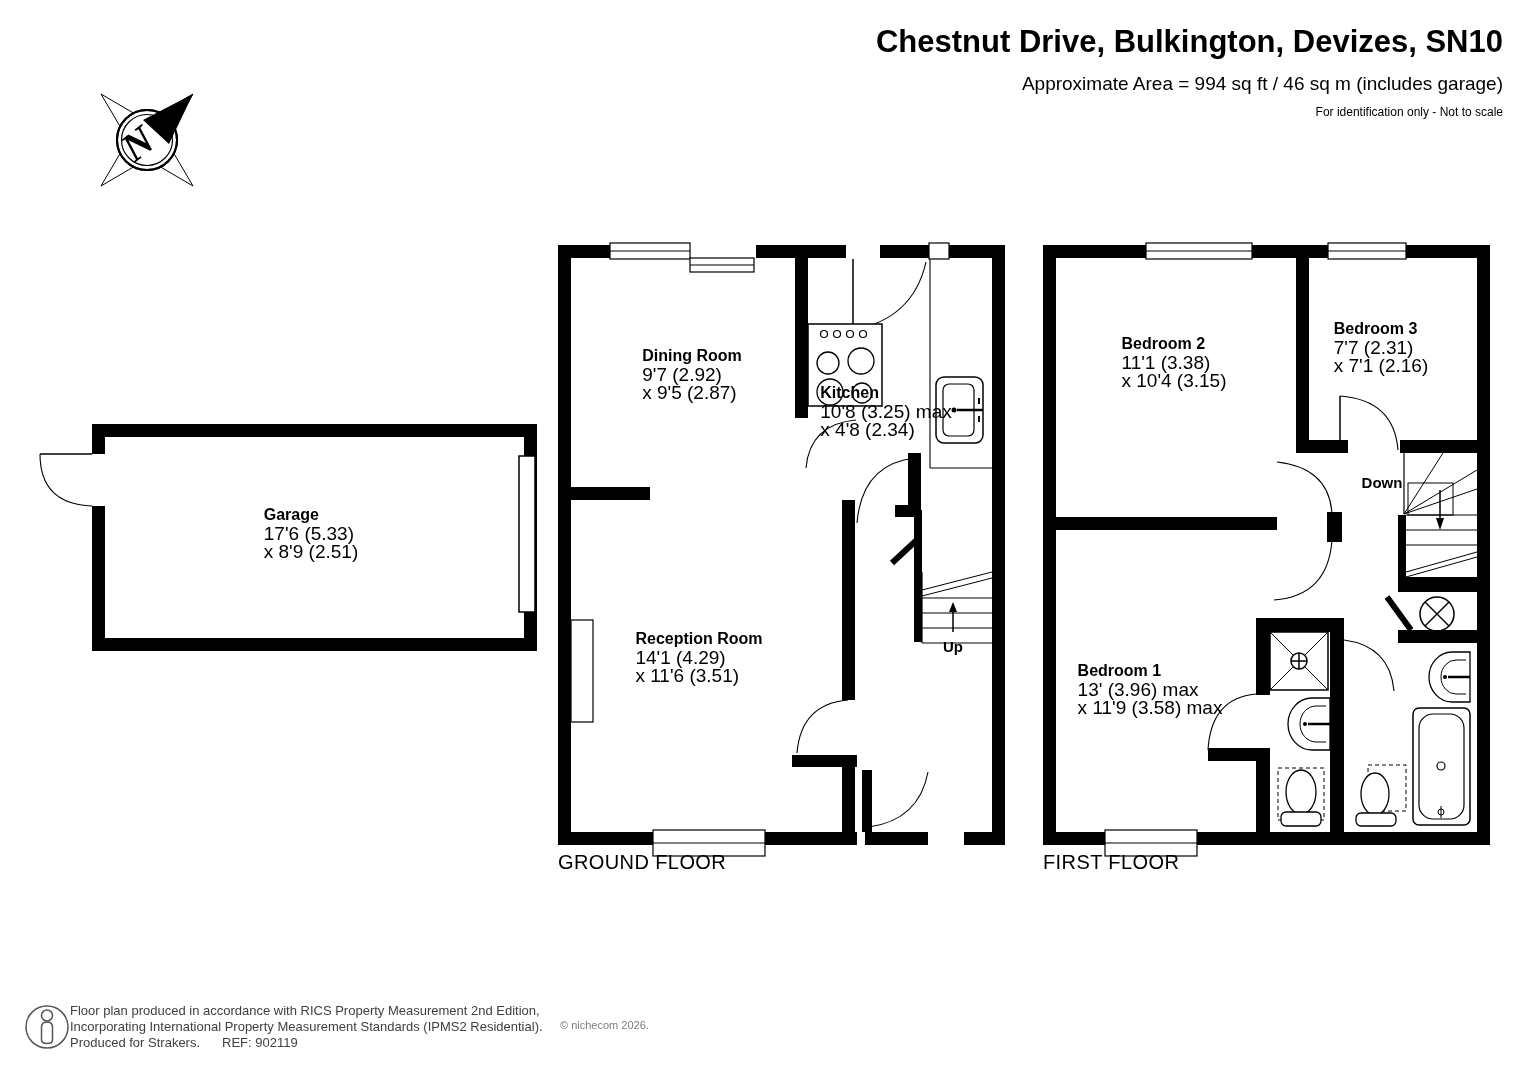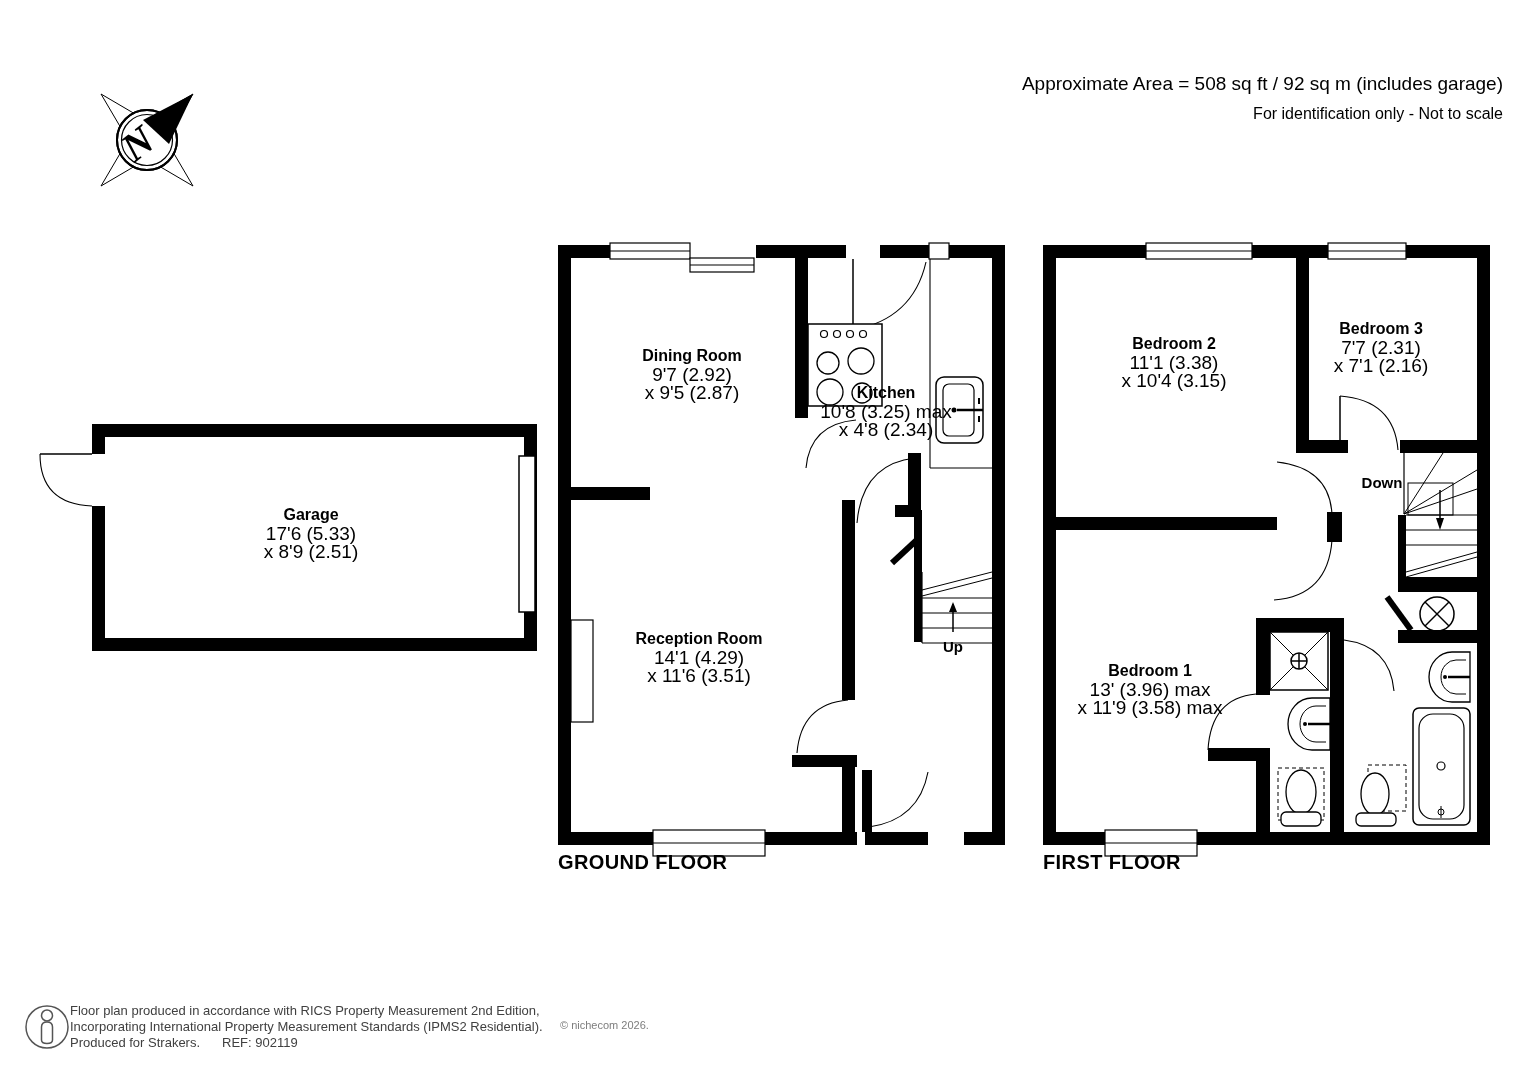--- a/index.html
+++ b/index.html
@@ -2,27 +2,27 @@
 <html><head>
 <meta charset="utf-8">
 <style>
   html,body{margin:0;padding:0;background:#fff;}
   .canvas{position:relative;width:1527px;height:1080px;background:#fff;overflow:hidden;
           font-family:"Liberation Sans","DejaVu Sans",sans-serif;color:#000;}
   .abs{position:absolute;}
   
   .title{right:24px;top:24px;font-size:31px;font-weight:bold;white-space:nowrap;}
   .area-line{right:24px;top:73px;font-size:19px;white-space:nowrap;}
-  .note-line{right:24px;top:105px;font-size:16px;white-space:nowrap;text-align:right;}
+  .note-line{right:24px;top:105px;font-size:12px;white-space:nowrap;text-align:right;}
   
-  .room-label{position:absolute;transform:translateX(-50%);text-align:center;line-height:18.5px;white-space:nowrap;}
+  .room-label{position:absolute;transform:translateX(-50%);line-height:18.5px;white-space:nowrap;}
   .room-name{font-size:16px;font-weight:bold;}
   .room-dim{font-size:19px;}
   .stair-label{position:absolute;transform:translateX(-50%);font-size:15px;font-weight:bold;}
-  .floor-label{position:absolute;font-size:20px;font-weight:bold;letter-spacing:.4px;}
+  .floor-label{position:absolute;font-size:20px;font-weight:normal;letter-spacing:.4px;}
   
   .footer-text{left:70px;top:1003px;font-size:13px;line-height:15.8px;color:#404040;}
   .footer-ref{display:inline-block;margin-left:22px;}
   .copyright{left:560px;top:1019px;font-size:11px;color:#7d7d7d;}
   svg{display:block;}
   .lines{stroke:#000;fill:none;}
 </style>
 </head>
 <body>
 
@@ -249,21 +249,22 @@
       <text transform="translate(146,154) rotate(-38)" text-anchor="middle" font-family="Liberation Serif, DejaVu Serif, serif" font-style="italic" font-weight="bold" font-size="40" fill="#000">N</text>
     </g>
 
     <g stroke="#555" fill="#fff" stroke-width="1.5">
       <circle cx="47" cy="1027" r="21"></circle>
       <path d="M41.5,1040 L41.5,1027 Q41.5,1022 47,1022 Q52.5,1022 52.5,1027 L52.5,1040 Q52.5,1043.5 47,1043.5 Q41.5,1043.5 41.5,1040 Z"></path>
       <circle cx="47" cy="1015.5" r="5.5"></circle>
     </g>
   </svg>
 
-  <div class="abs area-line">Approximate Area = 508 sq ft / 92 sq m (includes garage)</div>
+  <div class="abs title">Chestnut Drive, Bulkington, Devizes, SN10</div>
+  <div class="abs area-line">Approximate Area = 994 sq ft / 46 sq m (includes garage)</div>
   <div class="abs note-line">For identification only - Not to scale</div>
 
   <div class="room-label" style="left:311px;top:506px">
     <div class="room-name">Garage</div>
     <div class="room-dim">17'6 (5.33)</div>
     <div class="room-dim">x 8'9 (2.51)</div>
   </div>
 
   <div class="room-label" style="left:692px;top:347px">
     <div class="room-name">Dining Room</div>

